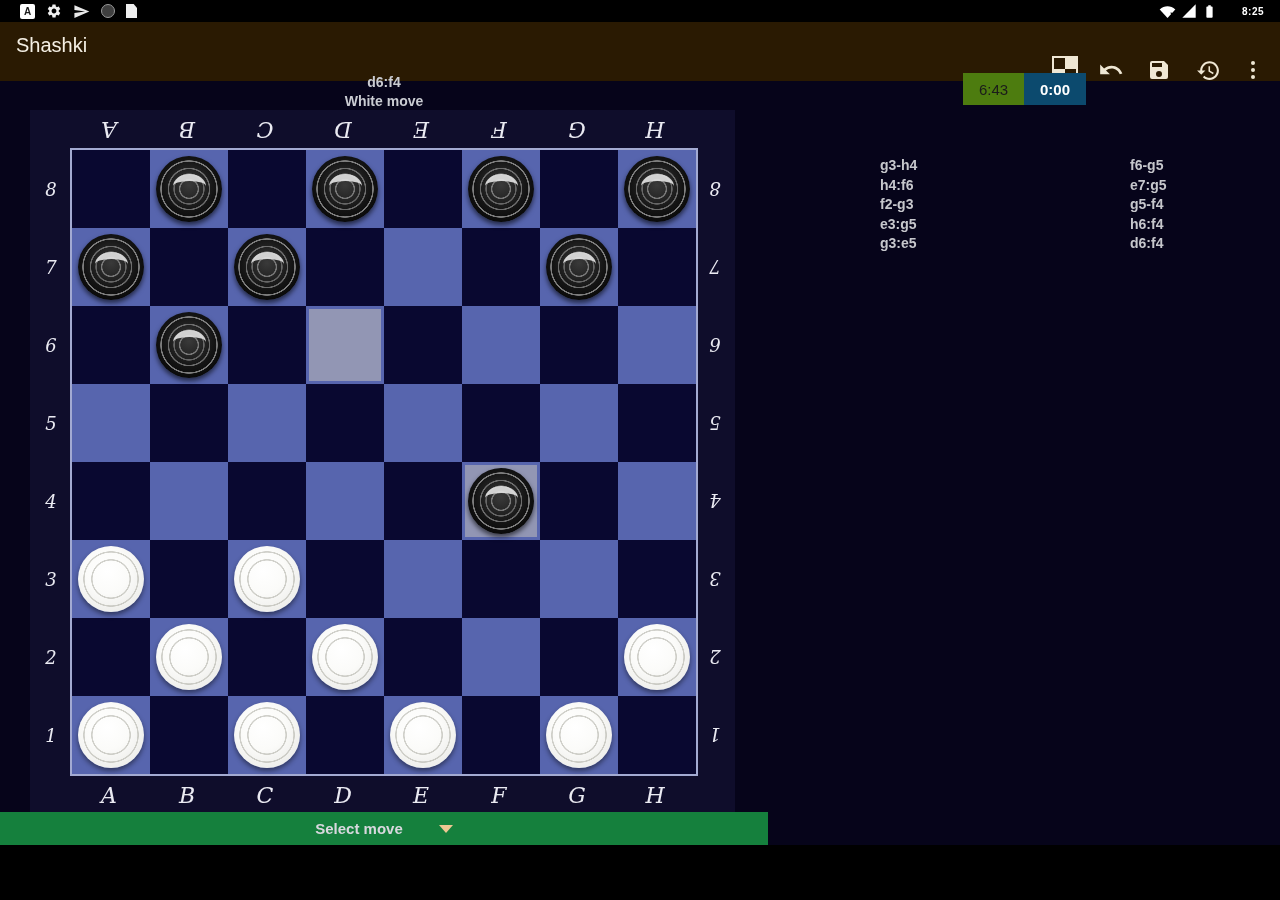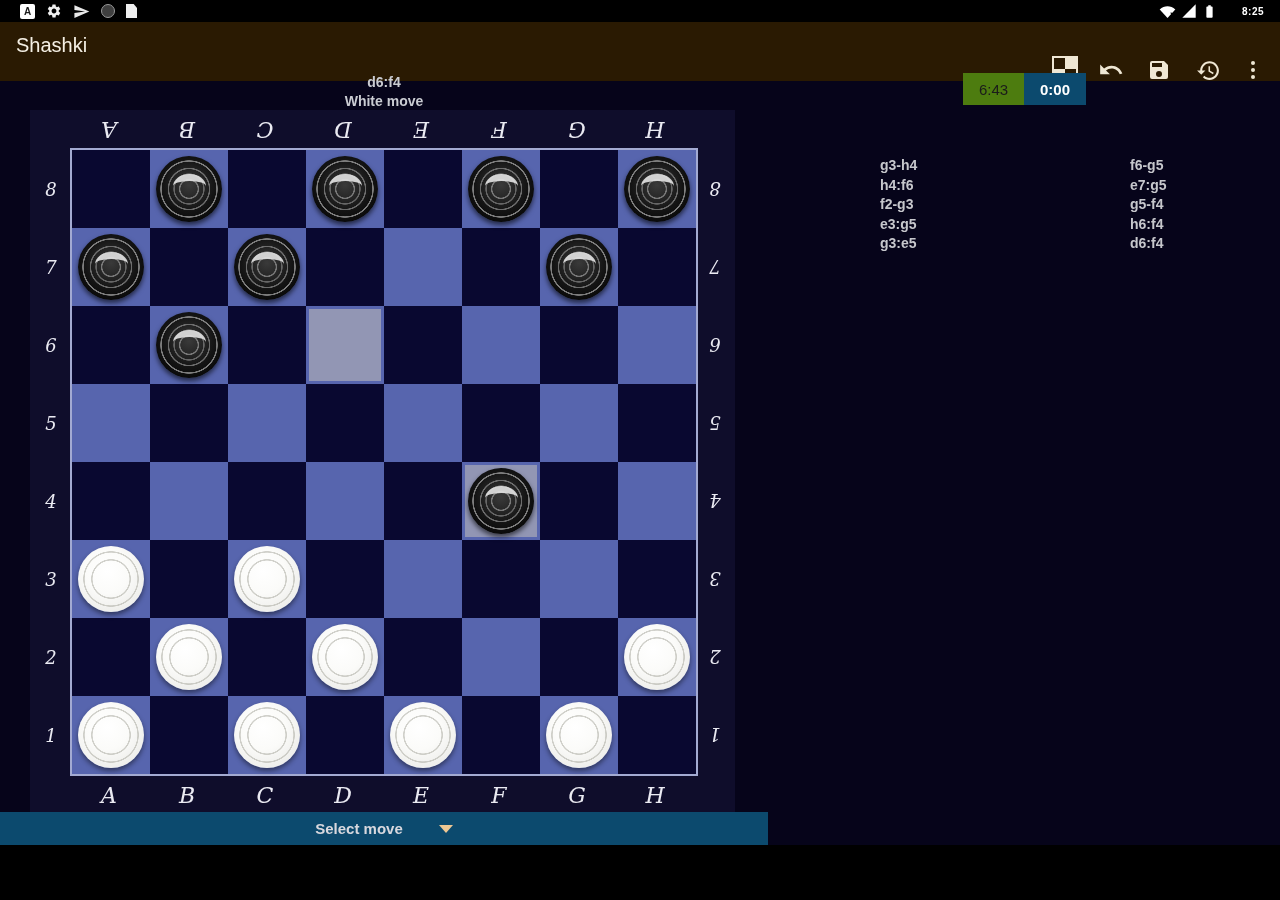--- a/index.html
+++ b/index.html
@@ -74,21 +74,21 @@
       radial-gradient(circle, transparent 0 18%, rgba(135,135,135,.85) 19% 21%, transparent 22% 30%,
         rgba(120,120,120,.8) 31% 33%, transparent 34% 42%, rgba(130,130,130,.8) 43% 45%, transparent 46% 58%,
         rgba(145,145,145,.85) 59% 61%, transparent 62% 72%, rgba(95,95,95,.9) 73% 76%, transparent 77%),
       radial-gradient(circle at 50% 44%, #3a3a3a 0%, #141414 52%, #000 95%);
     box-shadow:0 3px 5px rgba(0,0,0,.6);
   }
   .piece.b::after { content:""; position:absolute; left:25%; top:27%; width:50%; height:28%;
     border-radius:50%; border-top:7px solid rgba(224,224,224,.92); }
 
   
-  #select-strip { position:absolute; left:0; top:812px; width:768px; height:33px; background:#0c4a6e;
+  #select-strip { position:absolute; left:0; top:812px; width:768px; height:33px; background:#15803d;
                   display:flex; align-items:center; justify-content:center; cursor:pointer; }
   #select-label { color:#d8d8de; font-size:15px; font-weight:bold; }
   #select-arrow { width:0; height:0; margin-left:36px;
                   border-left:7px solid transparent; border-right:7px solid transparent;
                   border-top:8px solid var(--accent-tan,#eec793); }
 
   
   #nav-bar { position:absolute; left:0; top:845px; width:1280px; height:55px; background:#000; }
 </style>
 </head>

